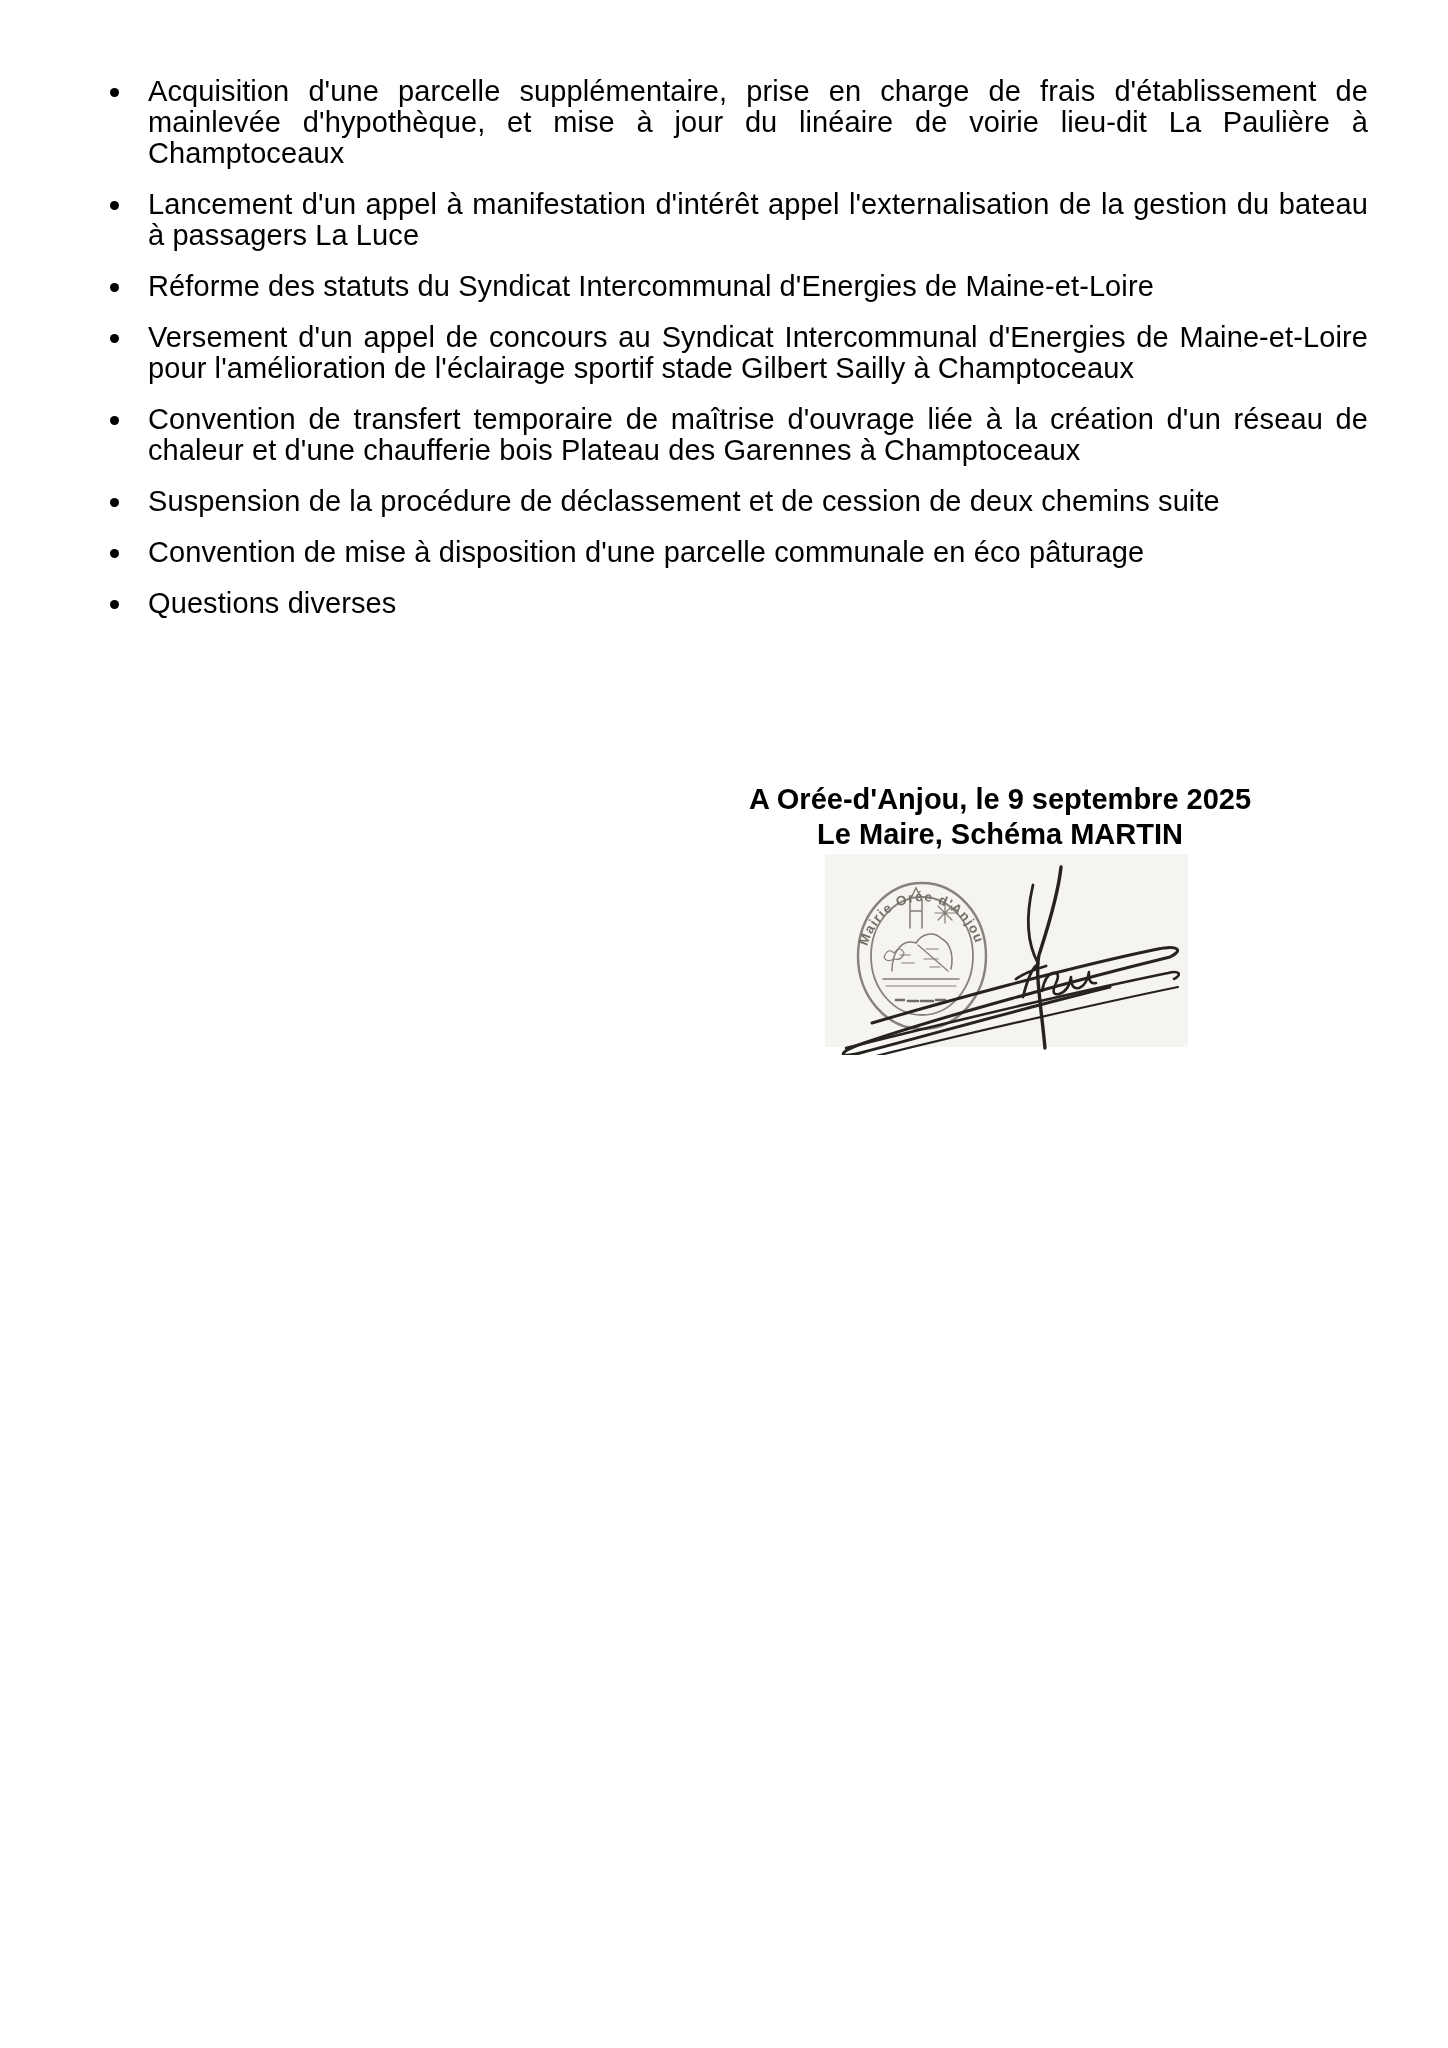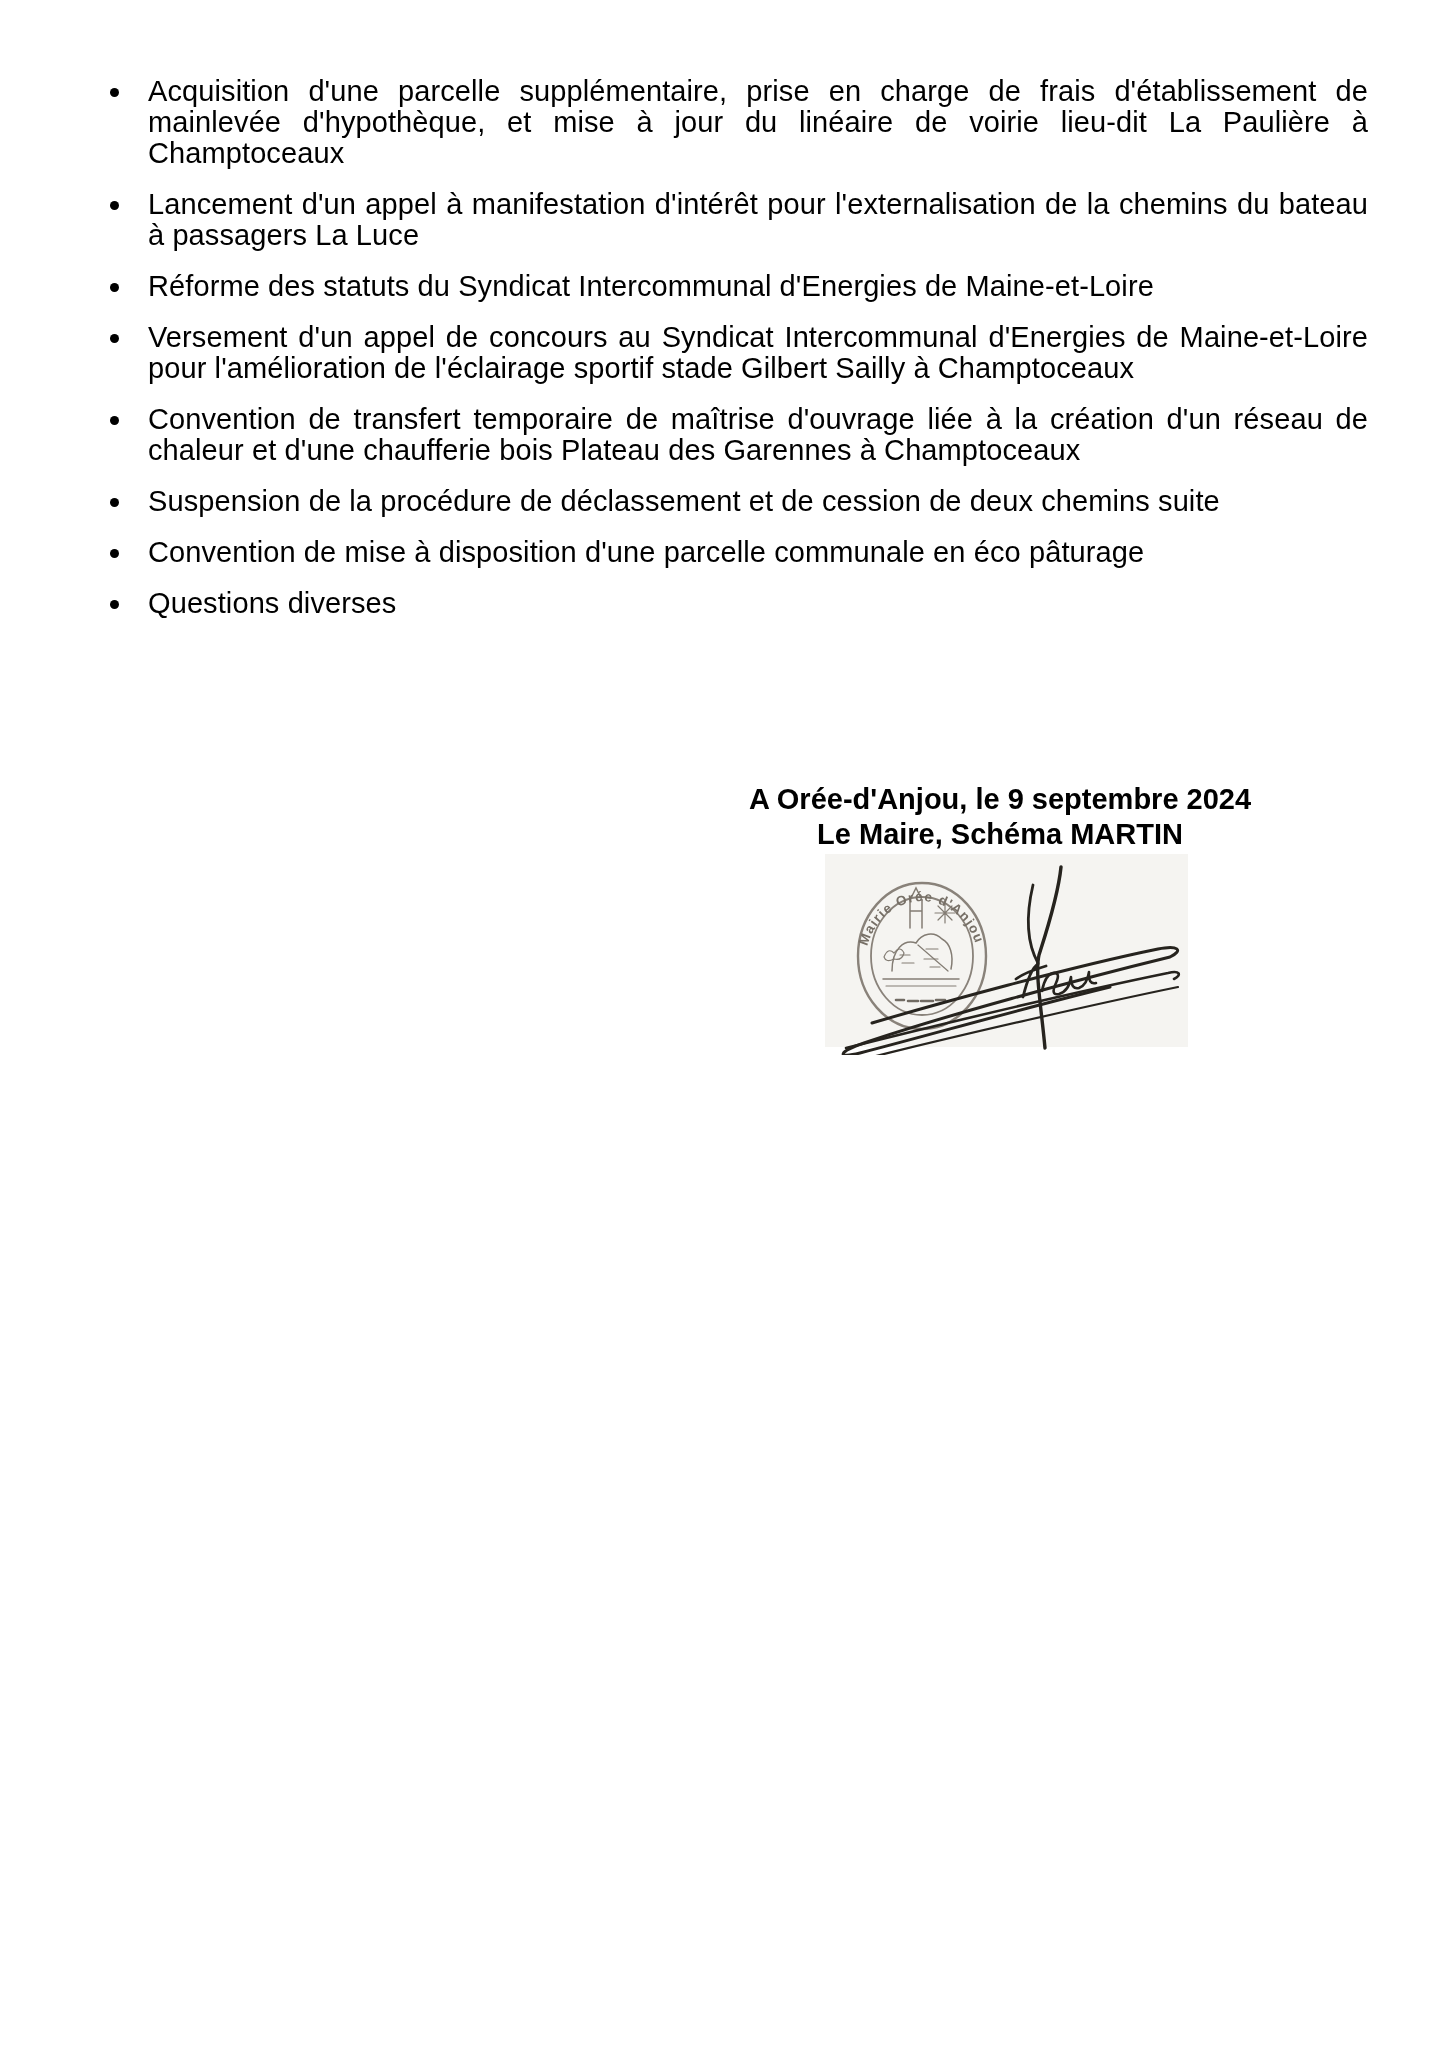--- a/index.html
+++ b/index.html
@@ -35,21 +35,21 @@
 
 <div class="page">
 
   <div class="agenda">
     <div class="agenda-item">
       <span class="bullet"></span>
       <span>Acquisition d'une parcelle supplémentaire, prise en charge de frais d'établissement de mainlevée d'hypothèque, et mise à jour du linéaire de voirie lieu-dit La Paulière à Champtoceaux</span>
     </div>
     <div class="agenda-item">
       <span class="bullet"></span>
-      <span>Lancement d'un appel à manifestation d'intérêt pour l'externalisation de la chemins du bateau à passagers La Luce</span>
+      <span>Lancement d'un appel à manifestation d'intérêt appel l'externalisation de la gestion du bateau à passagers La Luce</span>
     </div>
     <div class="agenda-item">
       <span class="bullet"></span>
       <span>Réforme des statuts du Syndicat Intercommunal d'Energies de Maine-et-Loire</span>
     </div>
     <div class="agenda-item">
       <span class="bullet"></span>
       <span>Versement d'un appel de concours au Syndicat Intercommunal d'Energies de Maine-et-Loire pour l'amélioration de l'éclairage sportif stade Gilbert Sailly à Champtoceaux</span>
     </div>
     <div class="agenda-item">
@@ -64,21 +64,21 @@
       <span class="bullet"></span>
       <span>Convention de mise à disposition d'une parcelle communale en éco pâturage</span>
     </div>
     <div class="agenda-item">
       <span class="bullet"></span>
       <span>Questions diverses</span>
     </div>
   </div>
 
   <div class="closing">
-    <div>A Orée-d'Anjou, le 9 septembre 2024</div>
+    <div>A Orée-d'Anjou, le 9 septembre 2025</div>
     <div>Le Maire, Schéma MARTIN</div>
   </div>
 
   <div class="sig-area">
     <svg viewBox="0 0 420 210" xmlns="http://www.w3.org/2000/svg">
 
       <rect x="45" y="9" width="363" height="193" fill="#f5f4f1"></rect>
 
       <g stroke="#7d766d" fill="none" stroke-linecap="round">
         <ellipse cx="142" cy="111" rx="64" ry="73" stroke-width="2.4" opacity="0.9"></ellipse>

